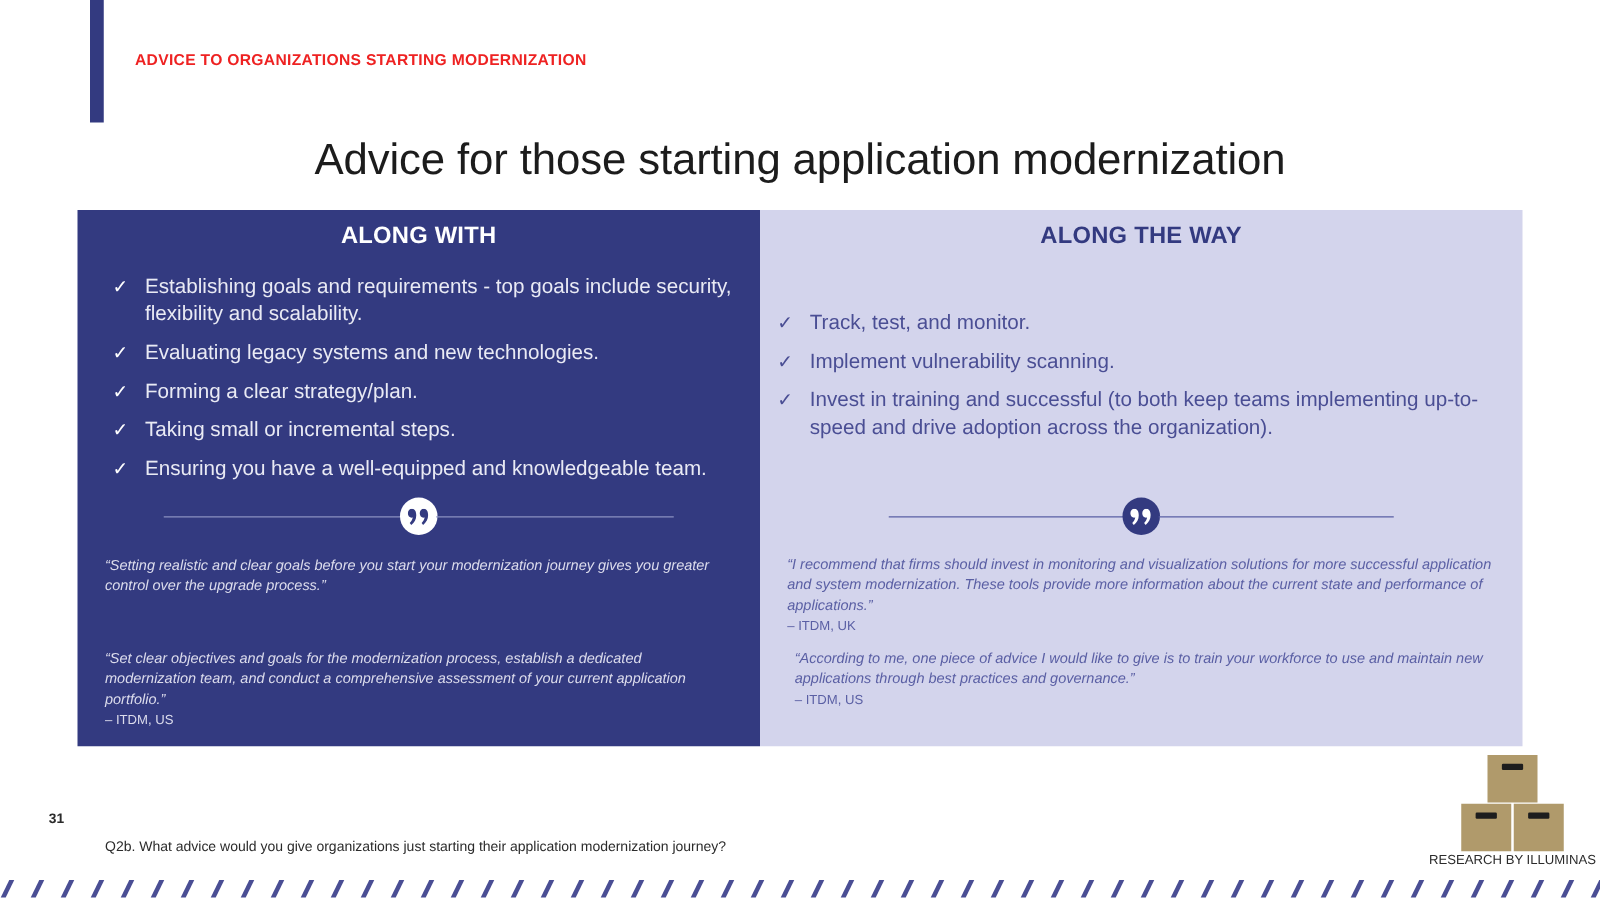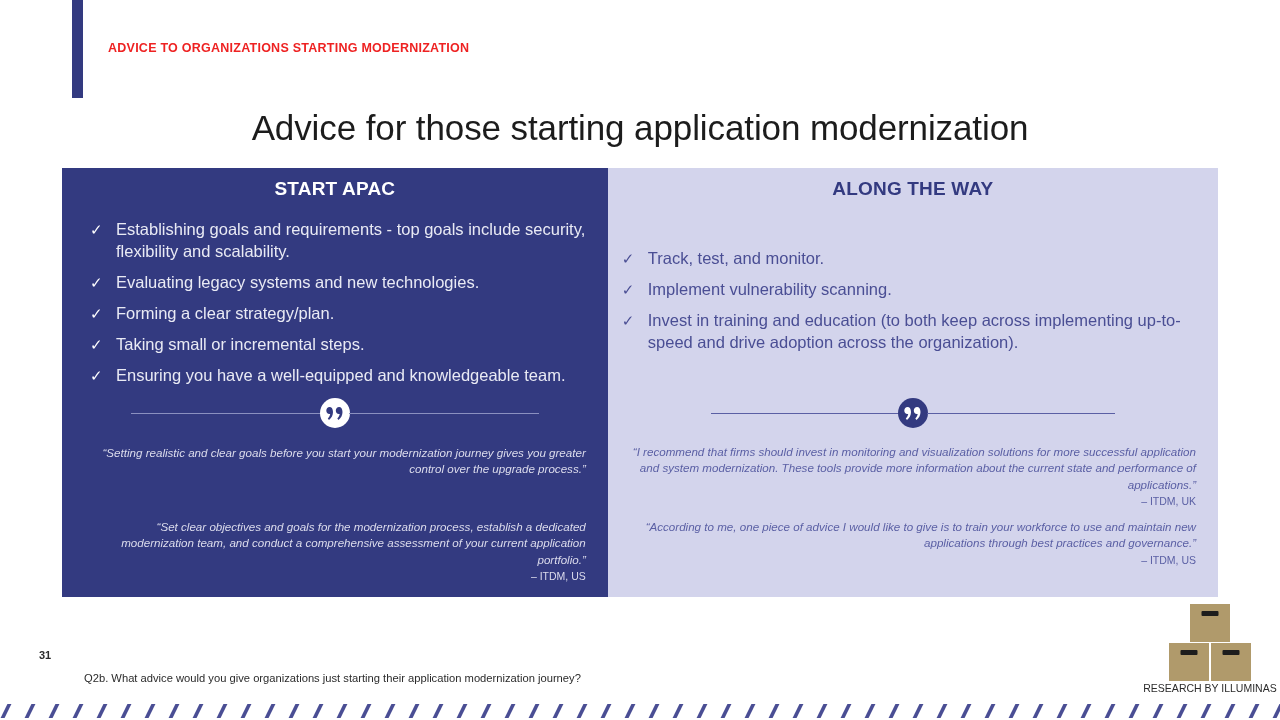--- a/index.html
+++ b/index.html
@@ -82,21 +82,21 @@
     font-size:17px; font-weight:bold; letter-spacing:-1px;
     line-height:1;
   }
   .panel-left  .quote-badge{ background:#ffffff; color:#333a80; }
   .panel-right .quote-badge{ background:#333a80; color:#ffffff; }
   .quote-badge svg{ display:block; }
 
   
   .quote{
     position:absolute; left:0; width:100%;
-    text-align:right; font-style:italic;
+    text-align:left; font-style:italic;
     font-size:11.6px; line-height:1.42;
     padding:0 22px;
   }
   .panel-left  .quote{ color:#dcdcec; }
   .panel-right .quote{ color:#5a5fa4; }
   .quote .attrib{ font-style:normal; font-size:10.5px; display:block; margin-top:1px; }
 
   
   .page-number{
     position:absolute; left:39px; top:649px;
@@ -143,21 +143,21 @@
 </head>
 <body>
 
 <div class="accent-bar"></div>
 <div class="eyebrow">ADVICE TO ORGANIZATIONS STARTING MODERNIZATION</div>
 <h1 class="page-title">Advice for those starting application modernization</h1>
 
 <div class="panels">
 
   <div class="panel panel-left">
-    <div class="panel-heading">START APAC</div>
+    <div class="panel-heading">ALONG WITH</div>
 
     <ul class="checks">
       <li>
         <span class="check-icon">✓</span>
         <span class="check-text">Establishing goals and requirements - top goals include security, flexibility and scalability.</span>
       </li>
       <li>
         <span class="check-icon">✓</span>
         <span class="check-text">Evaluating legacy systems and new technologies.</span>
       </li>
@@ -203,21 +203,21 @@
       <li>
         <span class="check-icon">✓</span>
         <span class="check-text">Track, test, and monitor.</span>
       </li>
       <li>
         <span class="check-icon">✓</span>
         <span class="check-text">Implement vulnerability scanning.</span>
       </li>
       <li>
         <span class="check-icon">✓</span>
-        <span class="check-text">Invest in training and education (to both keep across implementing up-to-speed and drive adoption across the organization).</span>
+        <span class="check-text">Invest in training and successful (to both keep teams implementing up-to-speed and drive adoption across the organization).</span>
       </li>
     </ul>
 
     <div class="divider" style="top:230px;">
       <span class="rule"></span>
       <span class="quote-badge">
         <svg width="17" height="13" viewBox="0 0 17 13" aria-hidden="true">
           <path fill="currentColor" d="M3.6 0C1.7 0 0.3 1.5 0.3 3.6c0 2 1.3 3.5 3 3.5 0.3 0 0.6 0 0.9-0.1-0.3 1.6-1.2 3.3-2.4 4.4L3 12.9C5.6 11.1 7 8.3 7 5.1 7 1.9 5.6 0 3.6 0z"></path>
           <path fill="currentColor" d="M13.1 0c-1.9 0-3.3 1.5-3.3 3.6 0 2 1.3 3.5 3 3.5 0.3 0 0.6 0 0.9-0.1-0.3 1.6-1.2 3.3-2.4 4.4l1.2 1.5c2.6-1.8 4-4.6 4-7.8C16.5 1.9 15.1 0 13.1 0z"></path>
         </svg>

